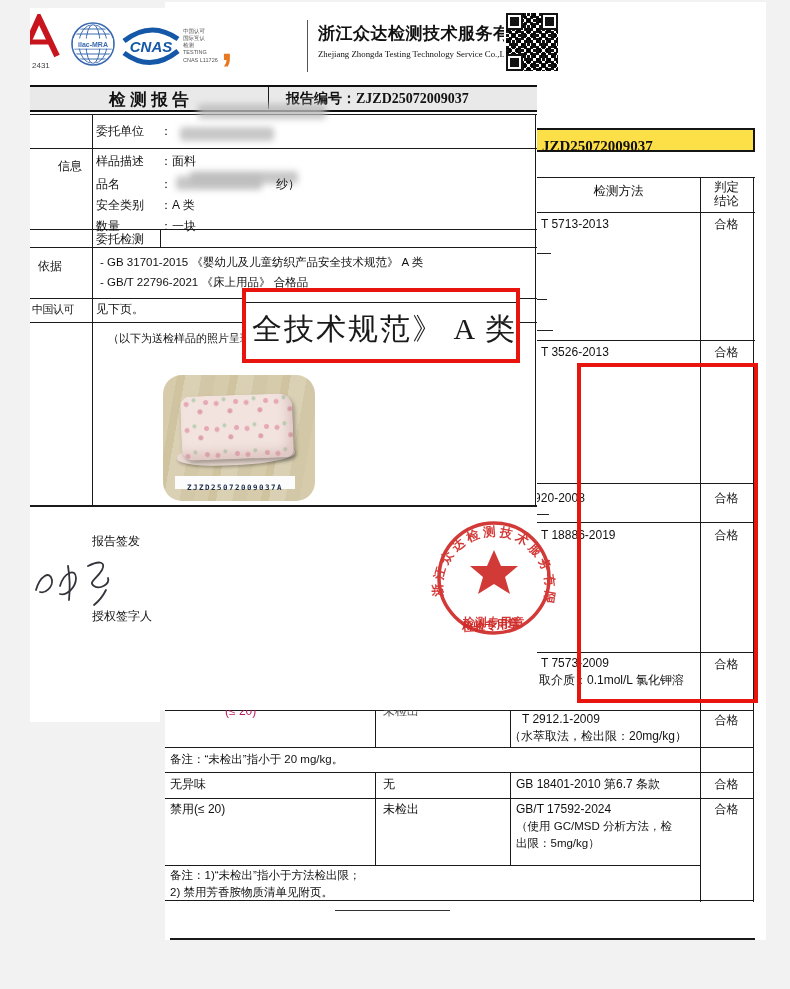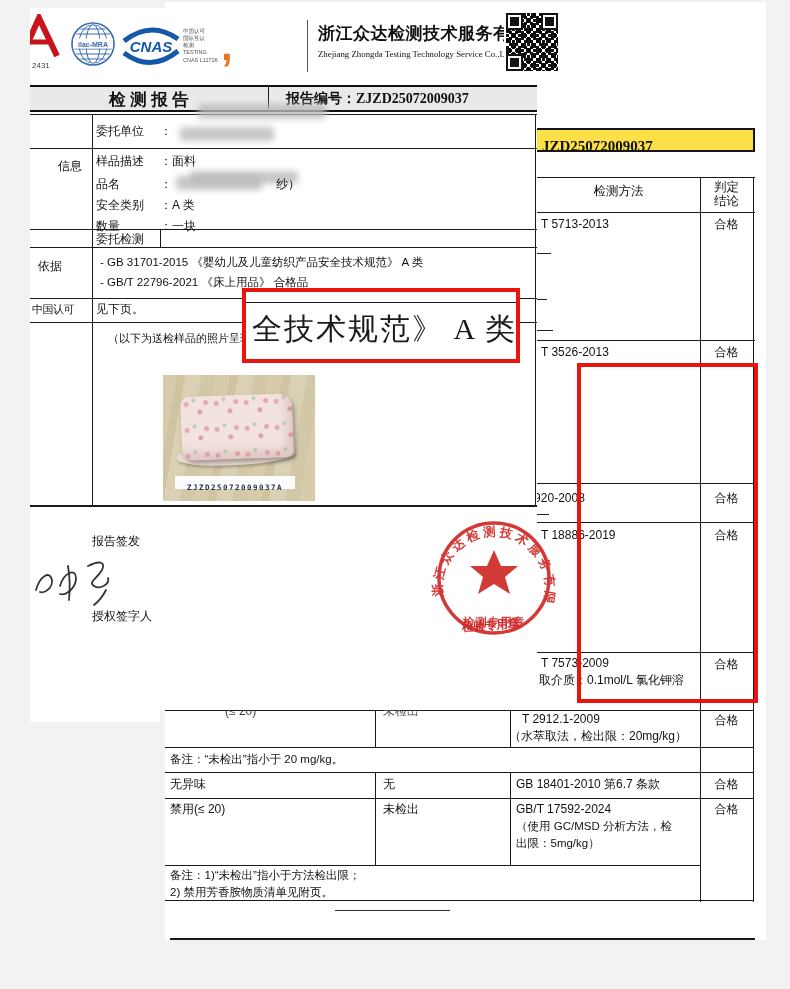--- a/index.html
+++ b/index.html
@@ -63,21 +63,21 @@
     <div class="t" style="left:535px;top:527px;width:53px;text-align:center;">合格</div>
     <div class="hl" style="left:330px;top:650px;width:260px;"></div>
 
     <div class="t" style="left:376px;top:655px;">T 7573-2009</div>
     <div class="t" style="left:374px;top:672px;">取介质：0.1mol/L 氯化钾溶</div>
     <div class="t" style="left:535px;top:656px;width:53px;text-align:center;">合格</div>
 
     <div class="hl" style="left:0;top:708px;width:588px;"></div>
     <div class="vl" style="left:210px;top:708px;height:37px;"></div>
     <div class="vl" style="left:345px;top:708px;height:37px;"></div>
-    <div class="t" style="left:60px;top:703px;color:#404040;">(≤ 20)</div>
+    <div class="t" style="left:60px;top:703px;color:#be185d;">(≤ 20)</div>
     <div class="t" style="left:218px;top:703px;color:#555;">未检出</div>
     <div class="t" style="left:357px;top:711px;">T 2912.1-2009</div>
     <div class="t" style="left:344px;top:728px;font-size:12px;">（水萃取法，检出限：20mg/kg）</div>
     <div class="t" style="left:535px;top:712px;width:53px;text-align:center;">合格</div>
     <div class="hl" style="left:0;top:745px;width:588px;"></div>
 
     <div class="t" style="left:5px;top:751px;font-size:11.5px;">备注：“未检出”指小于 20 mg/kg。</div>
     <div class="hl" style="left:0;top:770px;width:588px;"></div>
 
     <div class="vl" style="left:210px;top:770px;height:93px;"></div>
@@ -186,21 +186,21 @@
 
     <div class="t" style="left:8px;top:252px;">依据</div>
     <div class="t" style="left:70px;top:248px;font-size:11.5px;">- GB 31701-2015 《婴幼儿及儿童纺织产品安全技术规范》 A 类</div>
     <div class="t" style="left:70px;top:268px;font-size:11.5px;">- GB/T 22796-2021 《床上用品》 合格品</div>
 
     <div class="t" style="left:2px;top:295px;font-size:11px;letter-spacing:-0.5px;">中国认可</div>
     <div class="t" style="left:66px;top:295px;">见下页。</div>
 
     <div class="t" style="left:78px;top:324px;font-size:11px;">（以下为送检样品的照片呈现</div>
     <div class="abs" style="left:133px;top:367px;width:152px;height:126px;
-                background:repeating-linear-gradient(100deg,#d6cbaa 0 14px,#cfc3a0 14px 22px,#dad0b4 22px 38px,#d2c7a6 38px 52px);">
+                background:repeating-linear-gradient(100deg,#d6cbaa 0 14px,#cfc3a0 14px 22px,#dad0b4 22px 38px,#d2c7a6 38px 52px);border-radius:19px;">
       <div class="abs" style="left:14px;top:70px;width:118px;height:20px;background:#e9d9d2;border-radius:45%;transform:rotate(-3deg);box-shadow:1px 2px 3px rgba(0,0,0,.25);"></div>
       <div class="abs" style="left:18px;top:20px;width:112px;height:64px;background-color:#f2e3de;
                   background-image:radial-gradient(circle at 20% 30%, #e5a9b4 0 2px, transparent 3px),
                                    radial-gradient(circle at 65% 60%, #dfa0ac 0 2px, transparent 3px),
                                    radial-gradient(circle at 45% 15%, #bccfb4 0 1.5px, transparent 2.5px),
                                    radial-gradient(circle at 85% 25%, #e5a9b4 0 2px, transparent 3px);
                   background-size:30px 26px;border-radius:10px 14px 8px 12px;transform:rotate(-2deg);
                   box-shadow:2px 3px 4px rgba(0,0,0,.3), inset -6px -8px 10px rgba(190,150,150,.35);"></div>
       <div class="abs" style="left:12px;top:101px;width:120px;height:13px;background:#fcfcfc;text-align:center;">
         <span style="font-family:'DejaVu Sans Mono',monospace;font-size:7.5px;font-weight:bold;letter-spacing:1.5px;color:#1a2a4a;line-height:13px;">ZJZD25072009037A</span>

